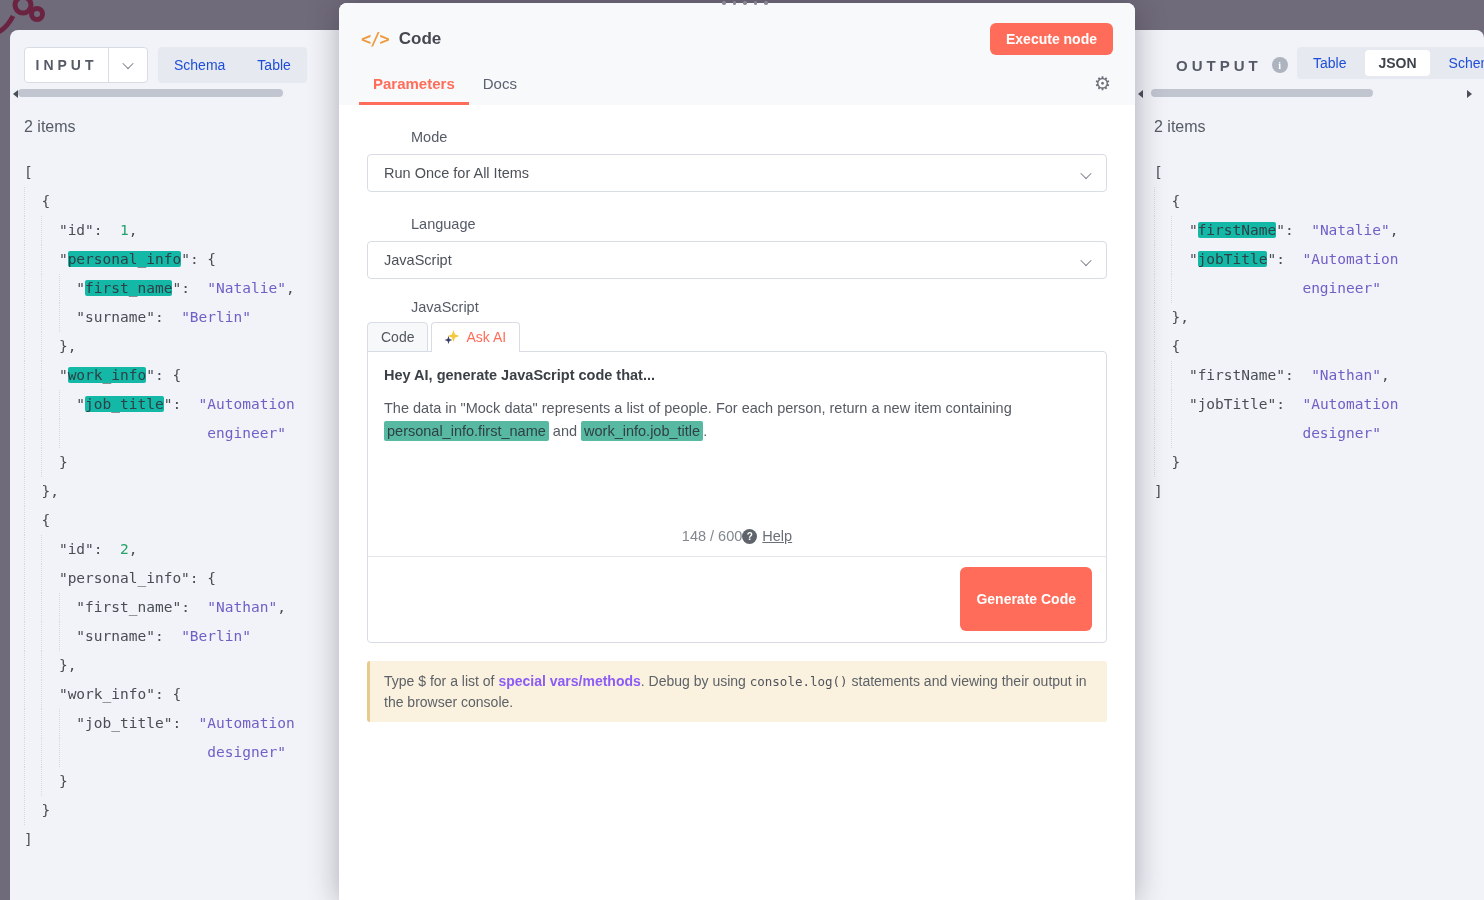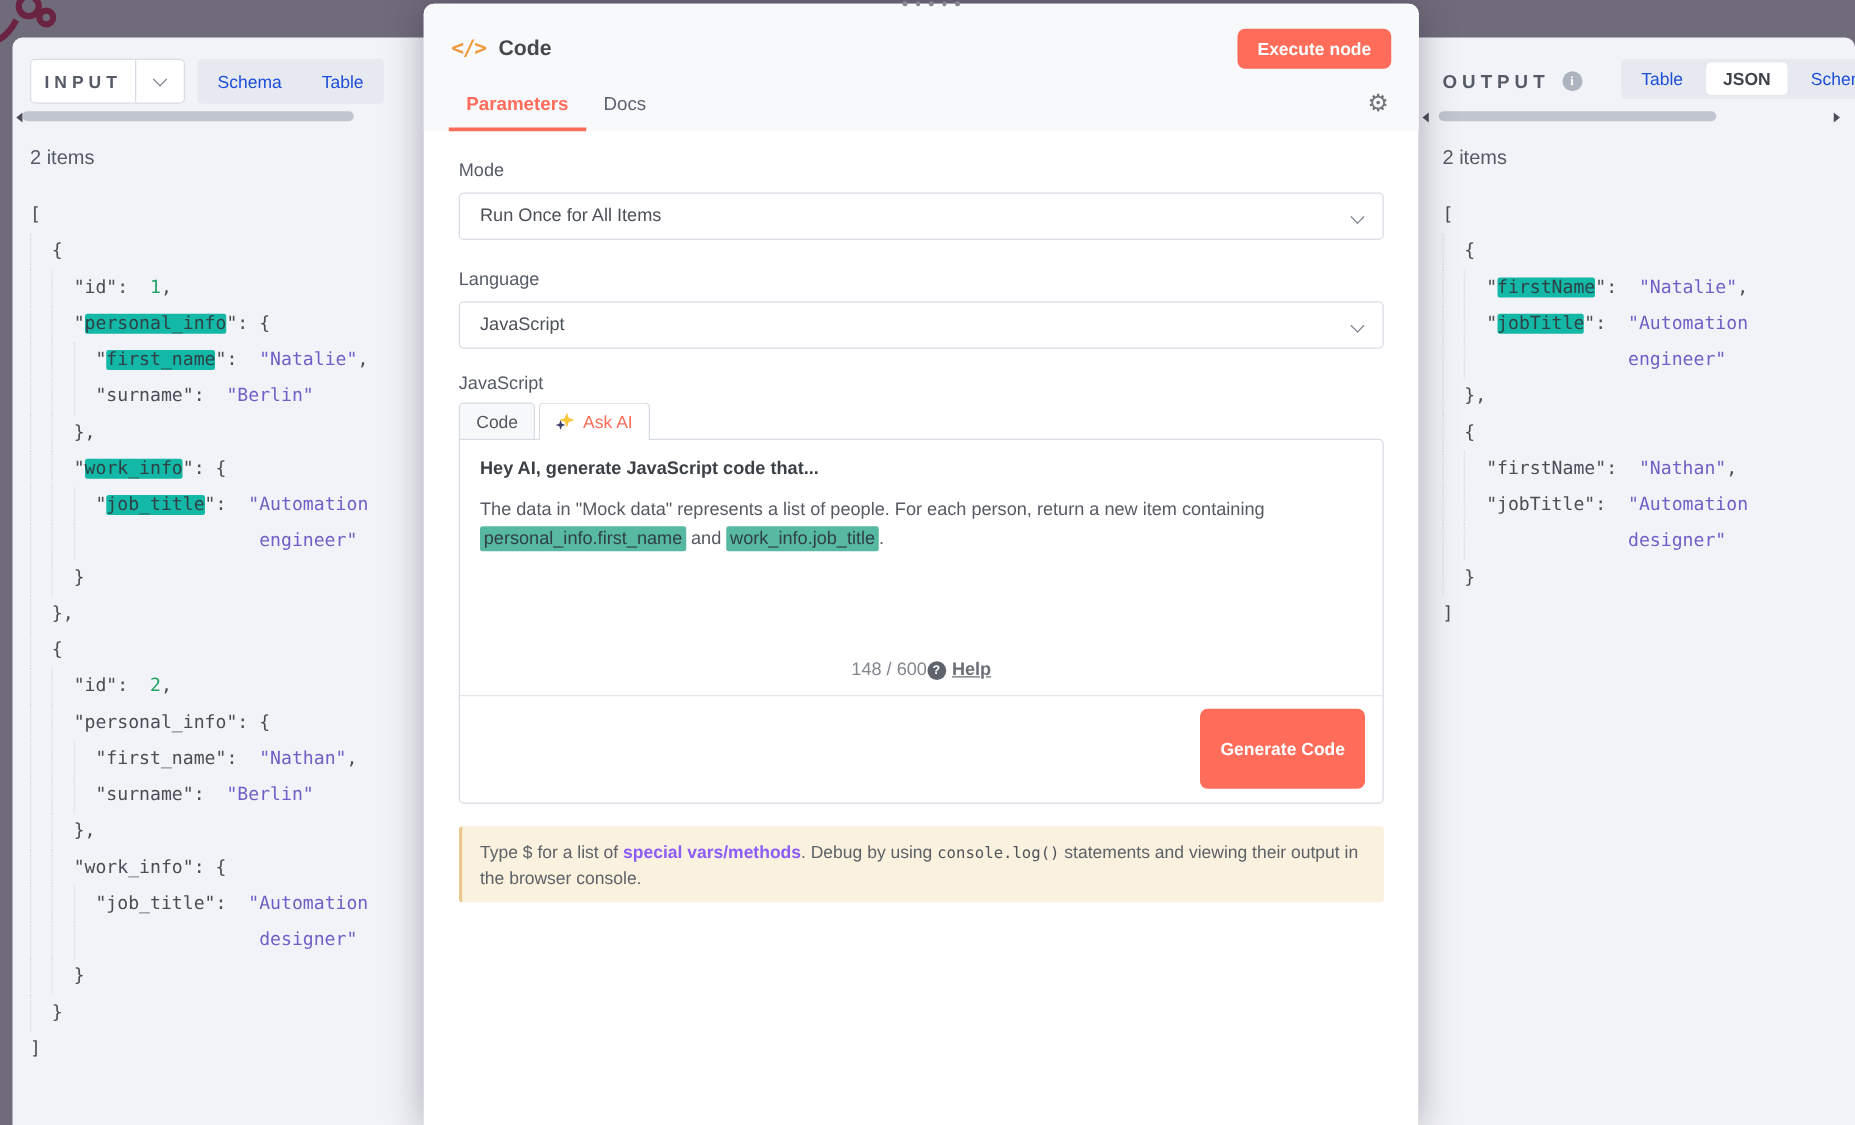--- a/index.html
+++ b/index.html
@@ -15,21 +15,21 @@
   .left-panel  .panel-header { left:14px; width:500px; }
   .right-panel .panel-header { left:19px; width:500px; }
 
   .io-select { width:124px; background:#fff; border:1px solid #d8dce4; border-radius:4px; display:flex; cursor:pointer; }
   .io-label { flex:1; display:flex; align-items:center; justify-content:center; letter-spacing:4px; font-size:14px; font-weight:700; color:#555b66; }
   .io-divider { width:1px; background:#d8dce4; }
   .io-chev { width:38px; display:flex; align-items:center; justify-content:center; }
   .chev { width:8px; height:8px; border-right:1.7px solid #7d838f; border-bottom:1.7px solid #7d838f; transform:rotate(45deg) translate(-1px,-1px); }
 
   .out-title-wrap { display:flex; align-items:center; gap:10px; }
-  .out-title { letter-spacing:4px; font-size:15px; font-weight:700; color:#555b66; }
+  .out-title { letter-spacing:4px; font-size:15px; font-weight:700; color:#555b66;margin-left:22px; }
   .info-circle { width:16px; height:16px; border-radius:50%; background:#aeb4bf; color:#fff; font-size:10px; font-weight:700; display:flex; align-items:center; justify-content:center; font-family:"Liberation Serif",serif; }
 
   .pill-group { display:flex; background:#e7e9f0; border-radius:4px; align-items:center; }
   .pill { padding:8px 16px; font-size:14px; color:#1d4ed8; white-space:nowrap; cursor:pointer; }
   .pill.active { background:#fff; border-radius:4px; margin:3px; padding:5px 13px; color:#3f444c; font-weight:700; }
   .right-panel .pill-group { position:absolute; left:143px; top:0; }
 
   .hscroll { position:absolute; top:58px; left:0; right:0; height:12px; }
   .scroll-thumb { position:absolute; top:1px; height:8px; background:#c1c5d0; border-radius:4px; }
   .arrow-l,.arrow-r { position:absolute; top:2px; width:0; height:0; border-top:4px solid transparent; border-bottom:4px solid transparent; }
@@ -60,42 +60,42 @@
   .code-icon { font-family:"DejaVu Sans Mono",monospace; font-weight:700; font-size:17px; color:#ef9a3e; letter-spacing:-1px; }
   .modal-title { font-size:17px; font-weight:700; color:#45494f; margin-left:10px; }
   .execute-btn { margin-left:auto; background:#ff6d5a; color:#fff; font-weight:700; font-size:14px; padding:8px 16px; border-radius:6px; cursor:pointer; }
   .mh-tabs { position:absolute; left:20px; bottom:0; display:flex; }
   .mh-tab { padding:10px 14px 13px; font-size:15px; color:#5a6170; position:relative; cursor:pointer; }
   .mh-tab.active { color:#ff6d5a; font-weight:700; }
   .mh-tab.active::after { content:""; position:absolute; left:0; right:0; bottom:0; height:3px; background:#ff6d5a; }
   .gear { position:absolute; right:24px; bottom:12px; font-size:19px; color:#6f747c; cursor:pointer; line-height:1; }
 
   .modal-body { padding:24px 28px 0; }
-  .field-label { font-size:14.5px; color:#555b66; margin-bottom:9px; }
+  .field-label { font-size:14.5px; color:#555b66; margin-bottom:9px;margin-left:44px; }
   .select { height:38px; border:1px solid #d8dce4; border-radius:4px; background:#fff; display:flex; align-items:center; padding:0 16px; font-size:14.5px; color:#4c5158; position:relative; margin-bottom:24px; cursor:pointer; }
   .select .chev { position:absolute; right:16px; top:16px; }
   .js-label { margin-top:-4px; margin-bottom:7px; }
 
   .code-tabs { display:flex; position:relative; z-index:2; margin-bottom:-1px; }
   .code-tab { padding:6px 13px; font-size:14px; border:1px solid #d8dce4; border-radius:4px 4px 0 0; background:#f7f8fa; color:#52575f; cursor:pointer; }
   .code-tab.askai { background:#fff; border-bottom:none; color:#ff6d5a; display:flex; gap:7px; align-items:center; margin-left:3px; padding-bottom:7px; }
   .sparkle { position:relative; width:14px; height:14px; }
   .sparkle .s1 { position:absolute; left:2px; top:0; width:12px; height:12px; background:#f7c83d; clip-path:polygon(50% 0,63% 37%,100% 50%,63% 63%,50% 100%,37% 63%,0 50%,37% 37%); }
   .sparkle .s2 { position:absolute; left:-1px; top:6px; width:8px; height:8px; background:#3a3f66; clip-path:polygon(50% 0,63% 37%,100% 50%,63% 63%,50% 100%,37% 63%,0 50%,37% 37%); }
 
   .prompt-box { border:1px solid #d8dce4; border-radius:0 4px 4px 4px; background:#fff; }
   .editor { min-height:172px; padding:15px 16px; cursor:text; }
   .prompt-heading { font-weight:700; font-size:14.5px; color:#3b4046; }
   .prompt-text { margin-top:14px; font-size:14.5px; color:#565b63; line-height:23px; max-width:705px; }
   .hl-token { background:#57b9a1; color:#2f4046; padding:2px 3px; border-radius:2px; }
   .counter-row { display:flex; justify-content:center; align-items:center; padding:4px 16px 12px; }
   .char-count { font-size:14.5px; color:#82878f; }
   .help-link { display:flex; align-items:center; gap:5px; cursor:pointer; }
   .help-circle { width:15px; height:15px; border-radius:50%; background:#5f646c; color:#fff; font-size:10px; font-weight:700; display:flex; align-items:center; justify-content:center; }
-  .help-label { font-size:14.5px; color:#6a6f77; text-decoration:underline;font-weight:bold; }
+  .help-label { font-size:14.5px; color:#6a6f77; text-decoration:underline; }
   .box-divider { border-top:1px solid #e2e5ea; }
   .btn-row { display:flex; justify-content:flex-end; padding:10px 14px 11px; }
   .generate-btn { background:#ff6d5a; color:#fff; font-weight:700; font-size:14px; padding:24px 16px; border-radius:6px; cursor:pointer; }
 
   .callout { margin-top:18px; background:#faf1de; border-left:3px solid #e9c98e; border-radius:3px; padding:10px 14px; font-size:14px; color:#5d6268; line-height:20px; }
   .callout-link { color:#8b5cf6; font-weight:700; cursor:pointer;margin-top:12px; }
   .code-inline { font-family:"DejaVu Sans Mono","Liberation Mono",monospace; font-size:12.5px; color:#4f545c; }
 
   .logo-frag { position:absolute; left:0; top:0; }
 </style>

